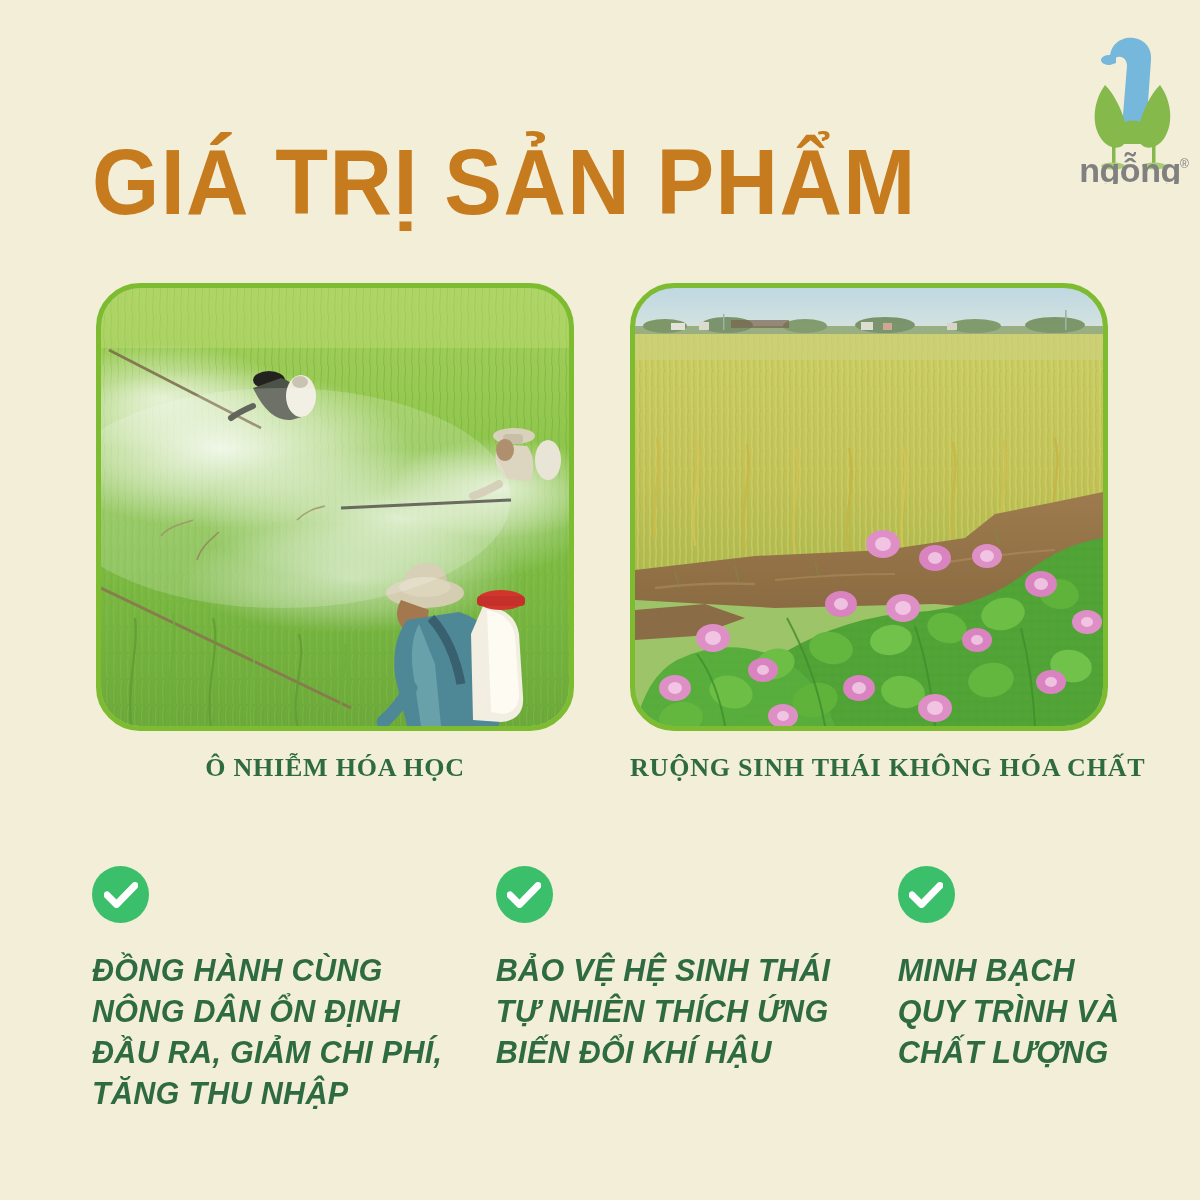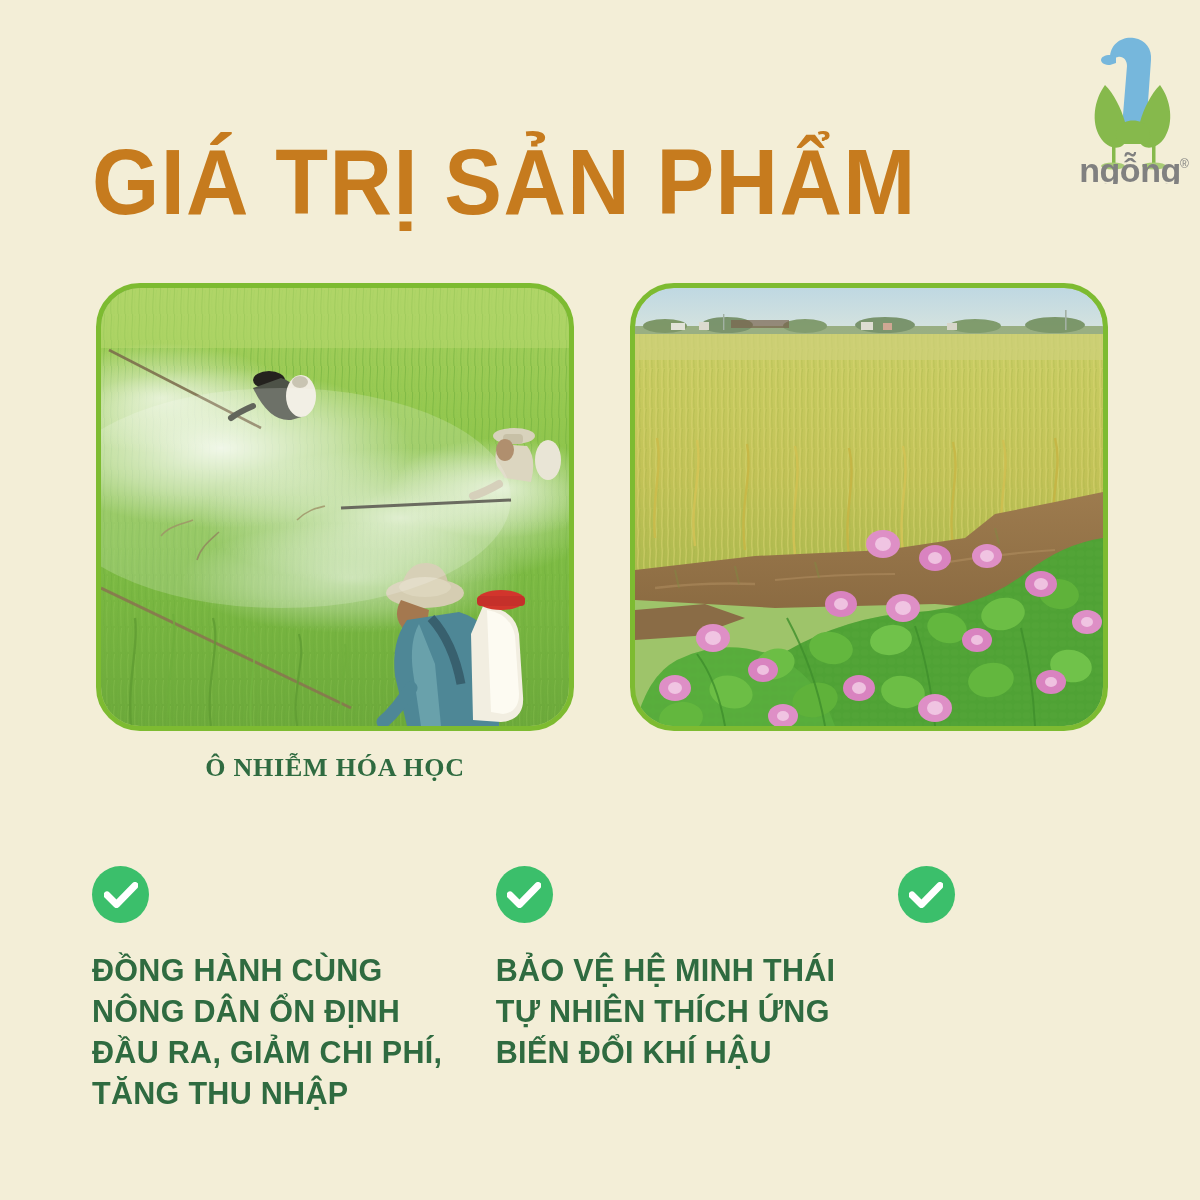--- a/index.html
+++ b/index.html
@@ -92,20 +92,21 @@
   }
 
   
   .benefits {
     position: absolute;
     left: 92px;
     top: 866px;
     width: 1030px;
     display: flex;
     gap: 17px;
+    font-style: italic;
   }
   .benefit {
     width: 400px;
   }
   .benefit:nth-child(2) { width: 398px; }
   .benefit:nth-child(3) { width: 232px; }
 
   .check-icon {
     width: 57px;
     height: 57px;
@@ -421,20 +422,21 @@
             <ellipse rx="6" ry="5" fill="#F0C4E2"></ellipse>
           </g>
         </g>
       </svg>
     </div>
   </div>
 </div>
 
 <div class="caption-row">
   <div class="caption">Ô NHIỄM HÓA HỌC</div>
+  <div class="caption">RUỘNG SINH THÁI KHÔNG HÓA CHẤT</div>
 </div>
 
 <div class="benefits">
 
   <div class="benefit">
     <div class="check-icon">
       <svg width="34" height="26" viewBox="0 0 34 26" xmlns="http://www.w3.org/2000/svg">
         <path d="M3 13 L12.5 22.5 L31 3.5" stroke="#FFFFFF" stroke-width="7" fill="none" stroke-linecap="round" stroke-linejoin="round"></path>
       </svg>
     </div>
@@ -443,25 +445,28 @@
 ĐẦU RA, GIẢM CHI PHÍ,
 TĂNG THU NHẬP</div>
   </div>
 
   <div class="benefit">
     <div class="check-icon">
       <svg width="34" height="26" viewBox="0 0 34 26" xmlns="http://www.w3.org/2000/svg">
         <path d="M3 13 L12.5 22.5 L31 3.5" stroke="#FFFFFF" stroke-width="7" fill="none" stroke-linecap="round" stroke-linejoin="round"></path>
       </svg>
     </div>
-    <div class="benefit-text">BẢO VỆ HỆ MINH THÁI
+    <div class="benefit-text">BẢO VỆ HỆ SINH THÁI
 TỰ NHIÊN THÍCH ỨNG
 BIẾN ĐỔI KHÍ HẬU</div>
   </div>
 
   <div class="benefit">
     <div class="check-icon">
       <svg width="34" height="26" viewBox="0 0 34 26" xmlns="http://www.w3.org/2000/svg">
         <path d="M3 13 L12.5 22.5 L31 3.5" stroke="#FFFFFF" stroke-width="7" fill="none" stroke-linecap="round" stroke-linejoin="round"></path>
       </svg>
     </div>
+    <div class="benefit-text">MINH BẠCH
+QUY TRÌNH VÀ
+CHẤT LƯỢNG</div>
   </div>
 </div>
 
 </body></html>

